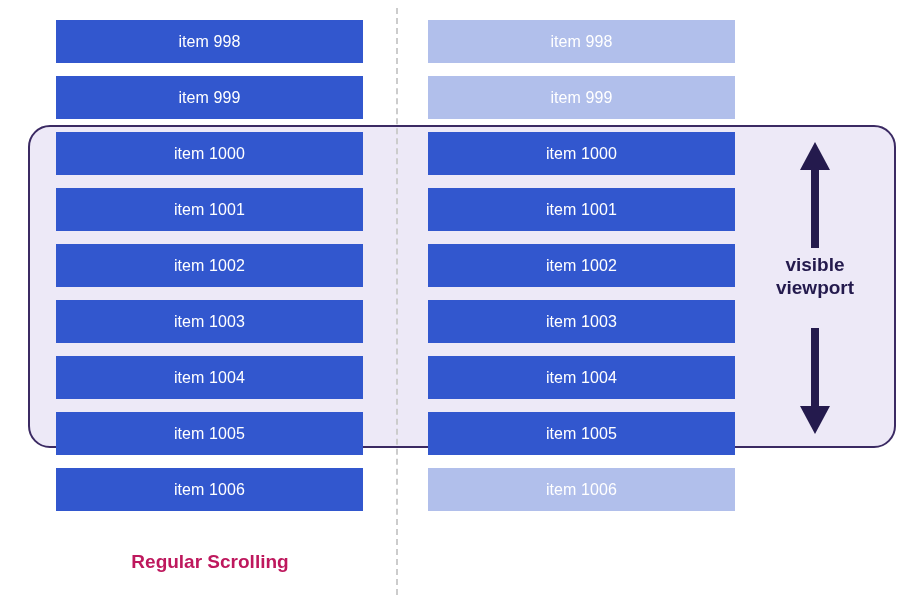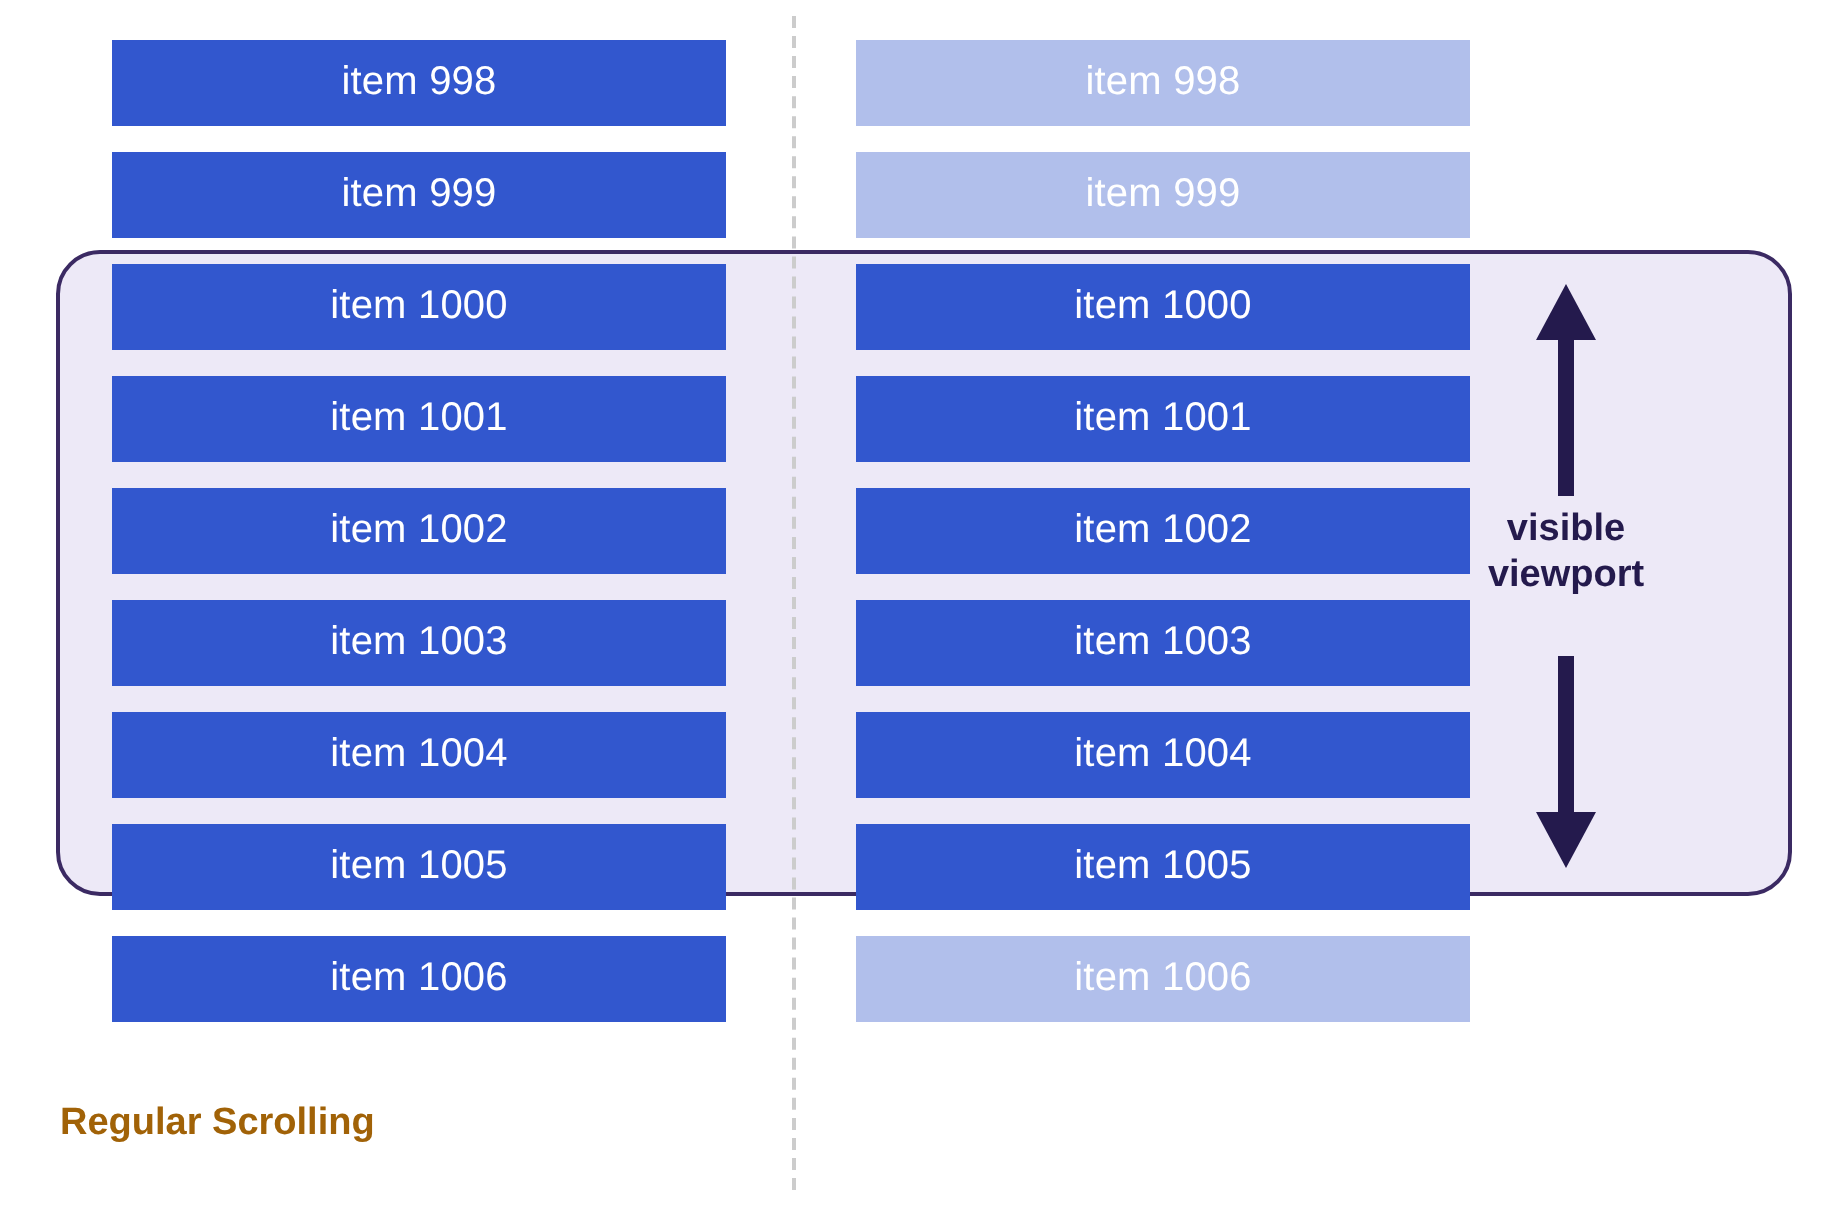--- a/index.html
+++ b/index.html
@@ -46,21 +46,21 @@
 
   .item-bar {
     position: absolute;
     left: 0;
     width: 307px;
     height: 43px;
     display: flex;
     align-items: center;
     justify-content: center;
     box-sizing: border-box;
-    font-size: 20px;
+    font-size: 16px;
     letter-spacing: 0.1px;
   }
   .item-bar.solid {
     background: #3257ce;
     color: #ffffff;
   }
   .item-bar.ghost {
     background: #b1bfeb;
     color: #ffffff;
   }
@@ -72,21 +72,21 @@
     top: 8px;
     width: 0;
     height: 587px;
     border-left: 2px dashed #cccccc;
     z-index: 3;
   }
 
   
   .annotation {
     position: absolute;
-    left: 713px;
+    left: 745px;
     top: 140px;
     width: 140px;
     height: 296px;
     z-index: 4;
     display: flex;
     flex-direction: column;
     align-items: center;
   }
   .annotation svg {
     position: absolute;
@@ -104,24 +104,24 @@
     line-height: 23px;
     color: #241a4d;
     white-space: pre-line;
   }
 
   
   .caption {
     position: absolute;
     top: 551px;
     width: 360px;
-    text-align: left;
+    text-align: center;
     font-size: 19px;
     font-weight: bold;
-    color: #a16207;
+    color: #be185d;
     z-index: 2;
   }
   .caption.left  { left: 30px; }
   .caption.right { left: 401px; }
 </style>
 </head>
 <body>
 
 <div id="canvas">
 

